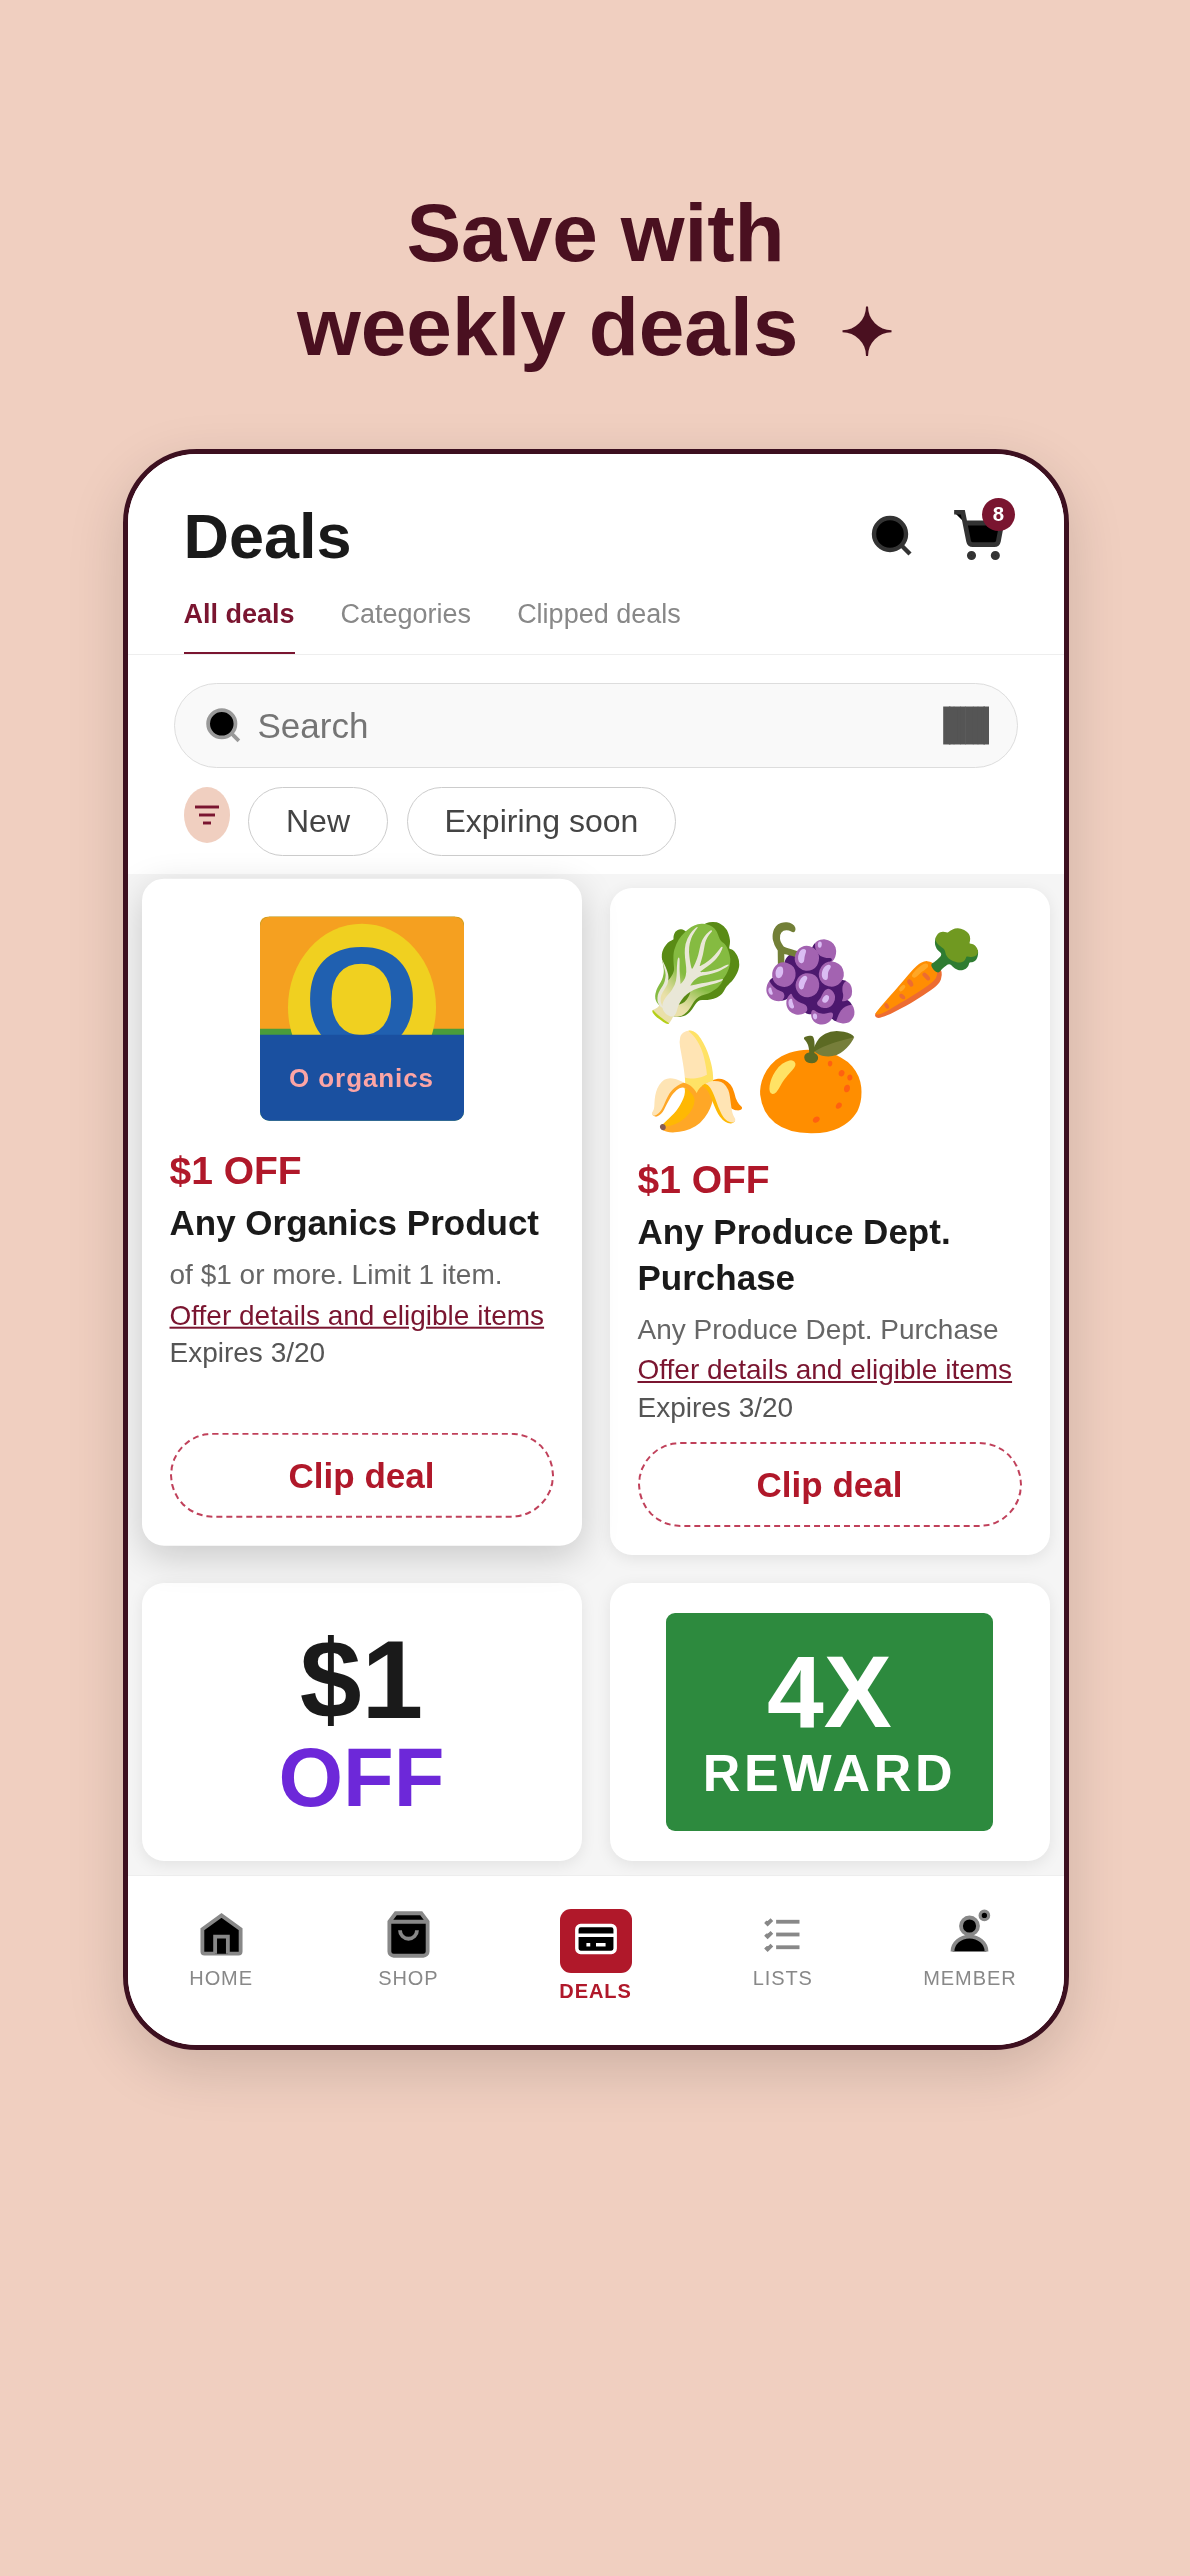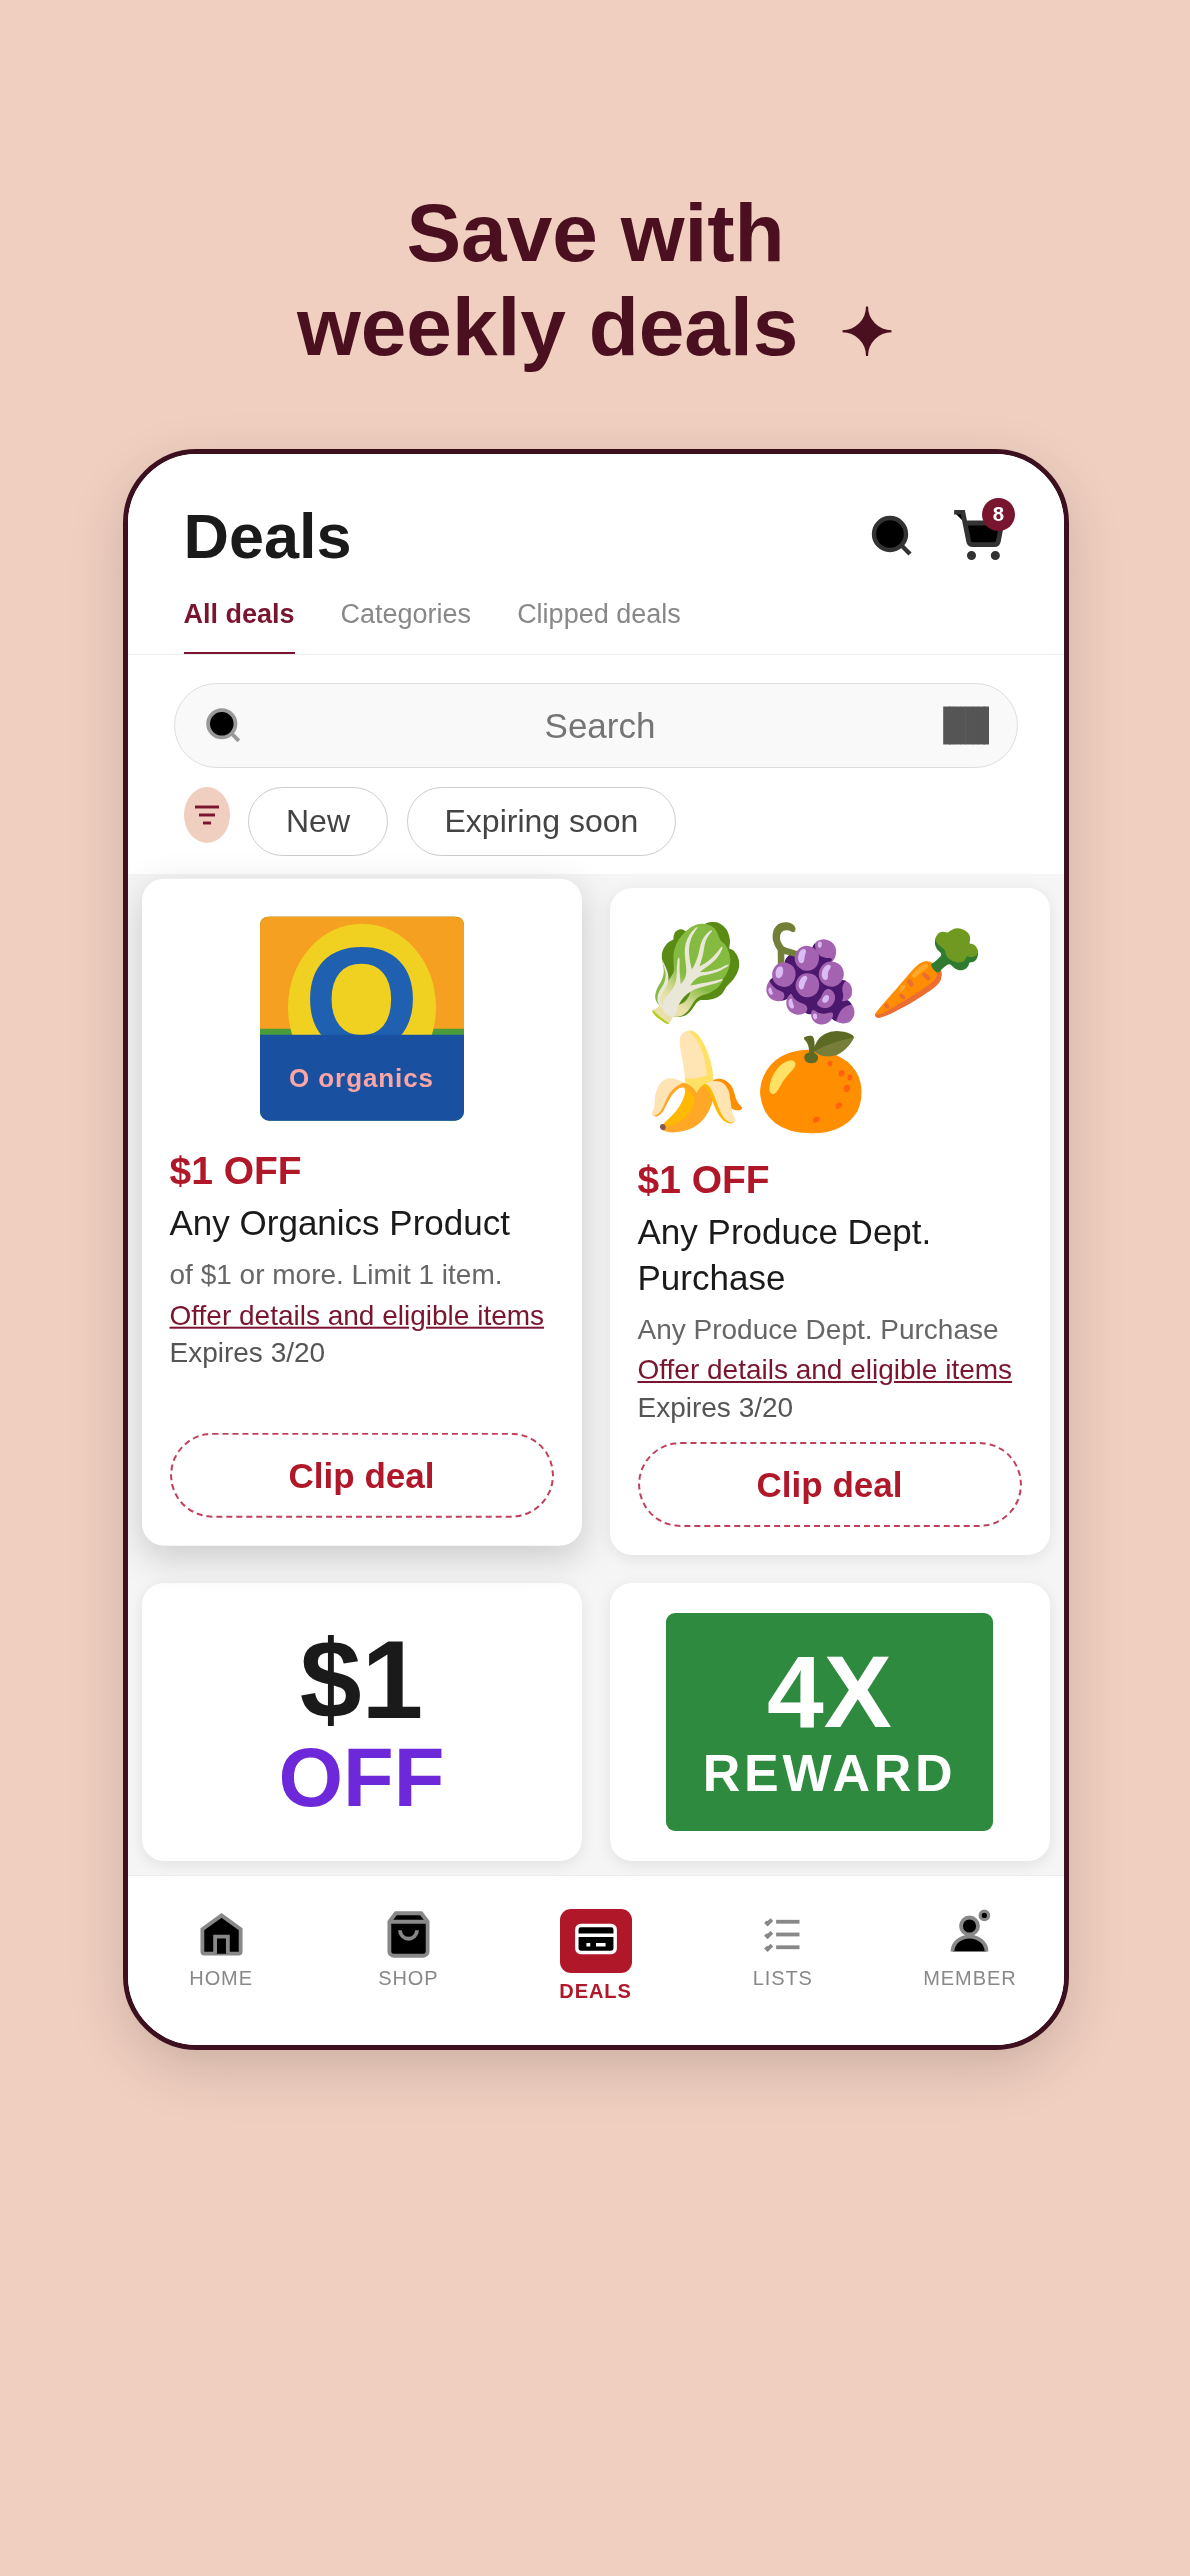--- a/index.html
+++ b/index.html
@@ -133,21 +133,20 @@
     }
 
     .search-input {
       flex: 1;
       font-size: 35px;
       border: none;
       background: transparent;
       outline: none;
       color: #999;
       margin-left: 14px;
-      text-align: center;
     }
 
     .barcode-icon {
       width: 46px;
       height: 46px;
       display: flex;
       align-items: center;
       justify-content: center;
     }
 
@@ -265,21 +264,21 @@
 
     .deal-discount {
       font-size: 39px;
       font-weight: 700;
       color: #b0182a;
       margin-bottom: 7.4px;
     }
 
     .deal-name {
       font-size: 35px;
-      font-weight: 400;
+      font-weight: 700;
       color: #1a1a1a;
       line-height: 1.3;
       margin-bottom: 9.3px;
     }
 
     .deal-description {
       font-size: 28px;
       color: #666;
       margin-bottom: 5.6px;
       line-height: 1.4;

